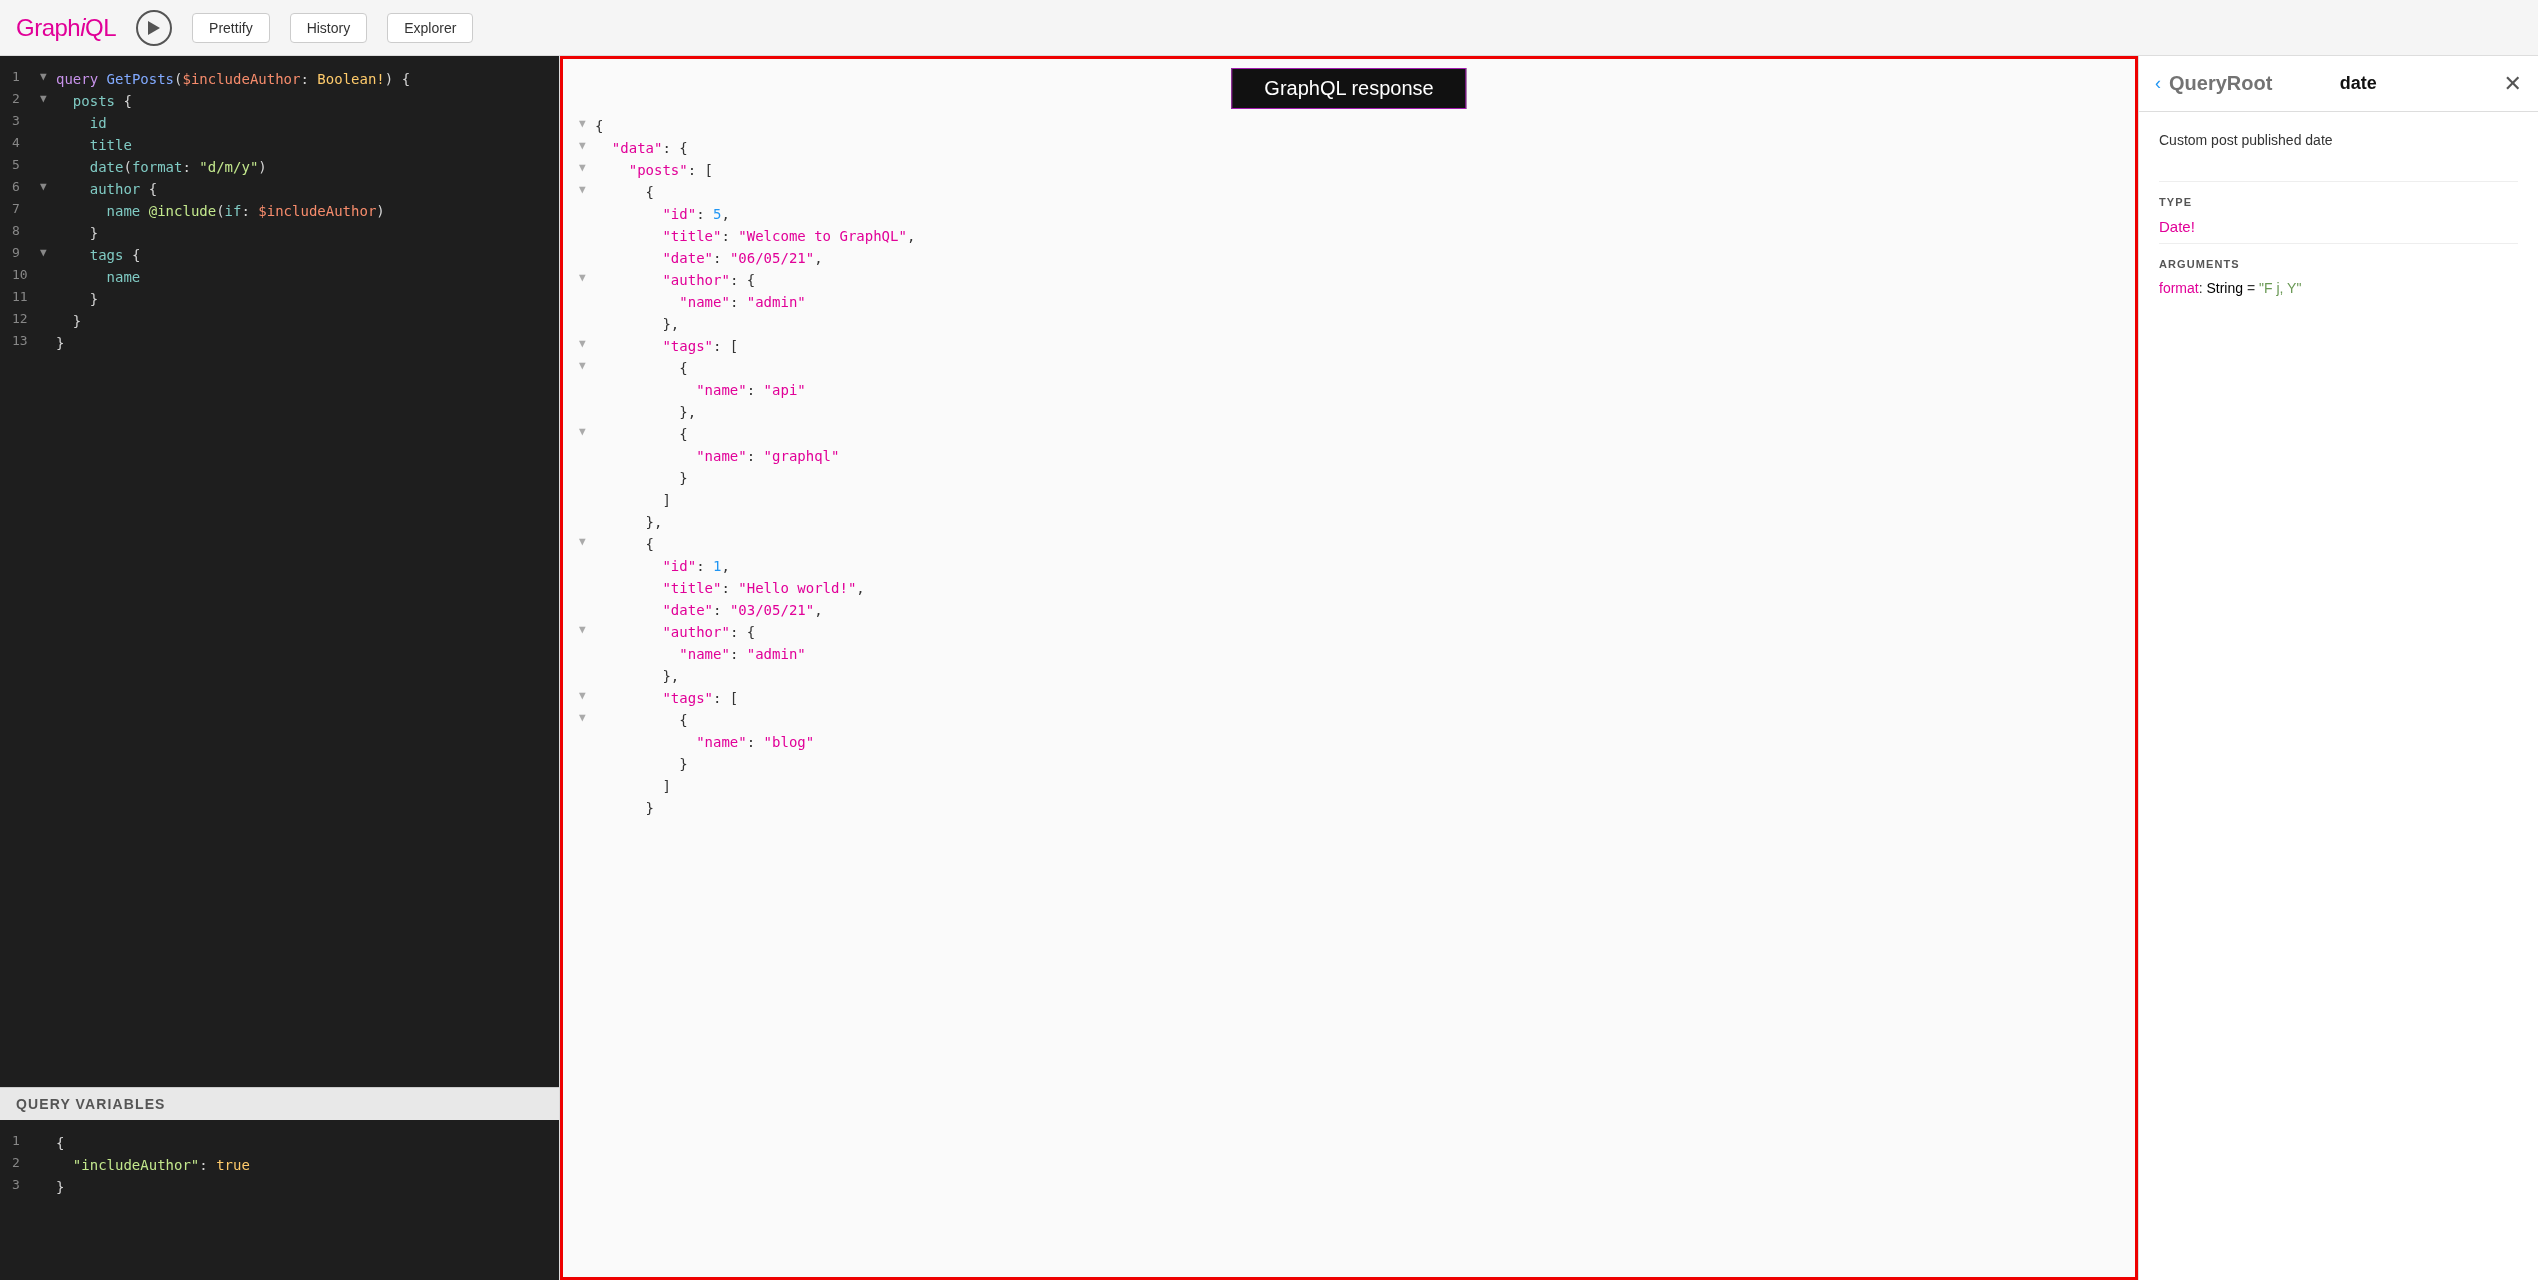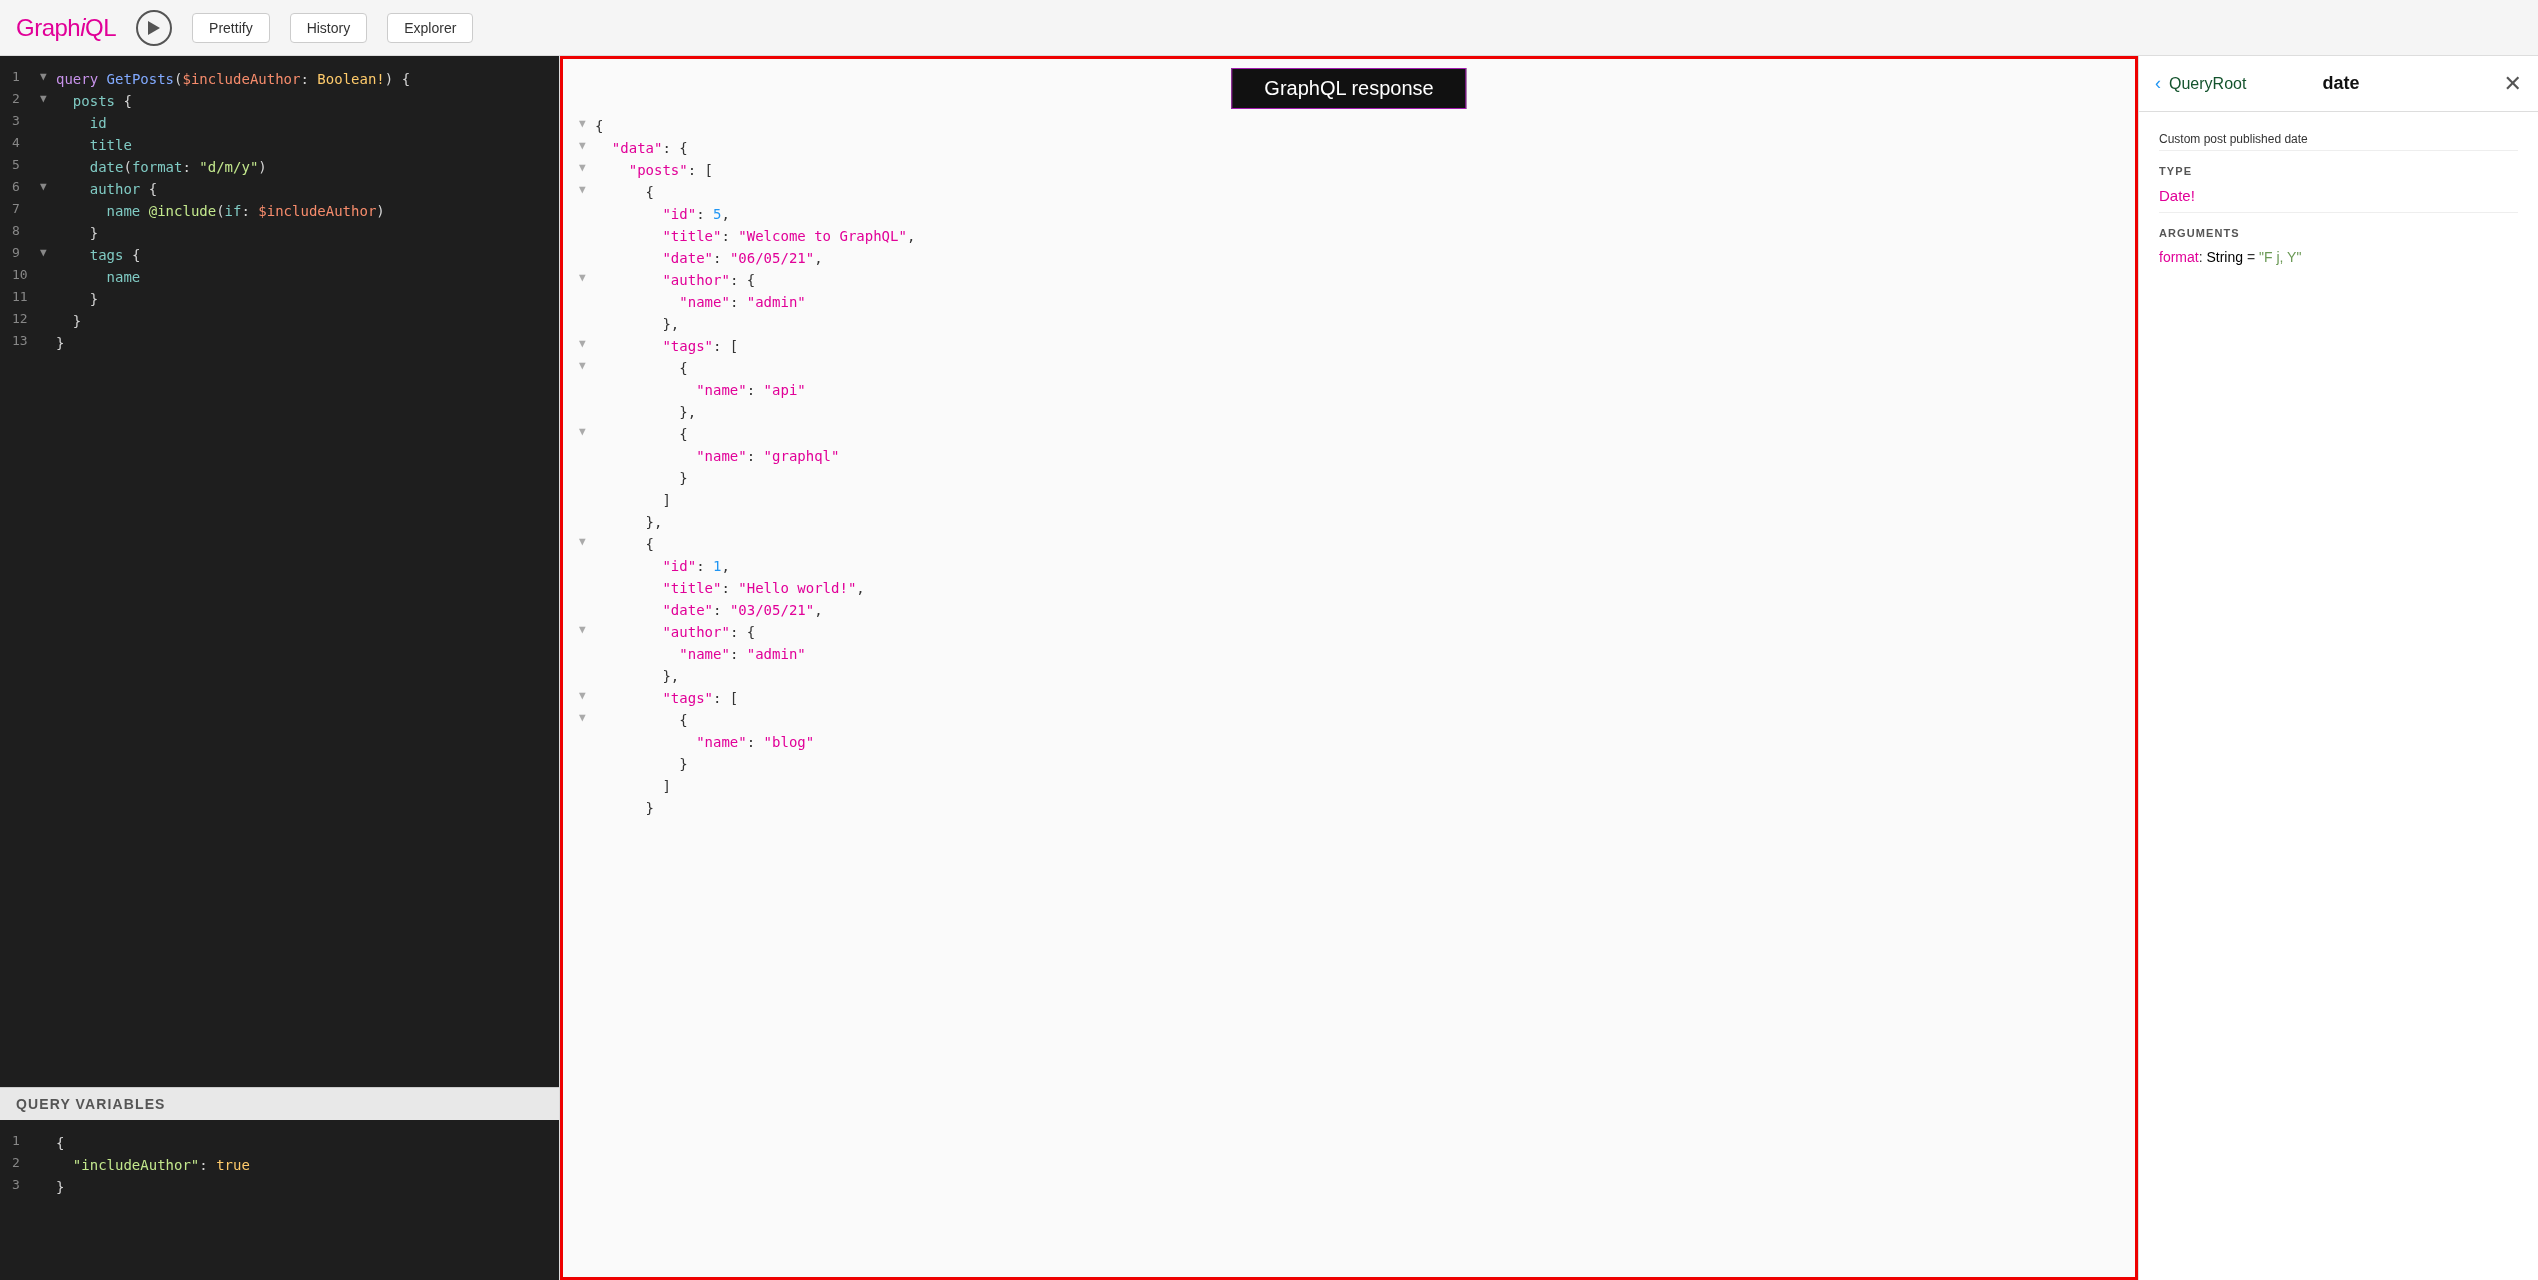--- a/index.html
+++ b/index.html
@@ -221,46 +221,47 @@
       border-bottom: 1px solid #ddd;
       gap: 8px;
       flex-shrink: 0;
     }
     .docs-back {
       color: #2196F3;
       cursor: pointer;
       font-size: 18px;
     }
     .docs-breadcrumb {
-      color: #14532d;
-      cursor: pointer;
-      font-size: 16px;
+      color: #737373;
+      cursor: pointer;
+      font-size: 20px;
+      font-weight: bold;
     }
     .docs-title-name {
       font-size: 18px;
       font-weight: 700;
       color: #111;
       margin-left: auto;
       margin-right: auto;
     }
     .docs-close {
       font-size: 22px;
       cursor: pointer;
       color: #555;
       margin-left: auto;
     }
     .docs-body {
       flex: 1;
       overflow: auto;
       padding: 20px 20px;
     }
     .docs-description {
-      font-size: 12px;
+      font-size: 14px;
       color: #333;
-      margin-bottom: 4px;
+      margin-bottom: 33px;
     }
     .docs-section-label {
       font-size: 11px;
       font-weight: 700;
       letter-spacing: 0.1em;
       color: #555;
       text-transform: uppercase;
       margin-bottom: 10px;
       margin-top: 4px;
       border-top: 1px solid #eee;

